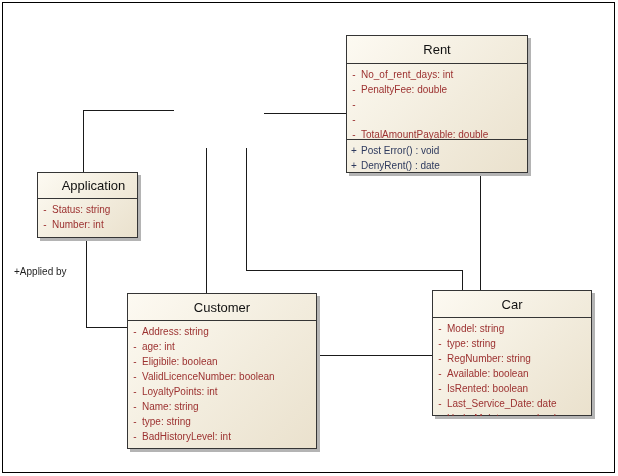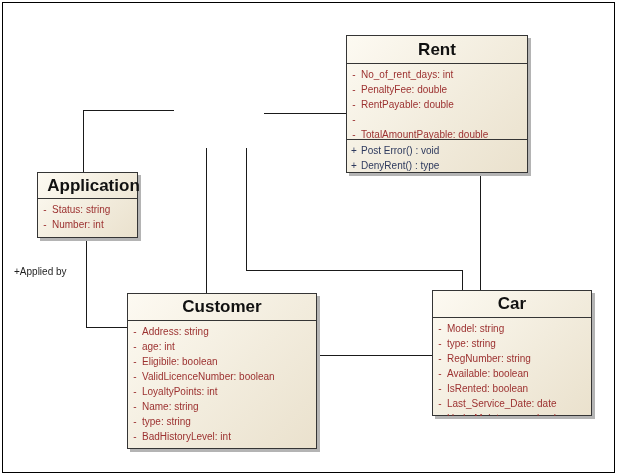--- a/index.html
+++ b/index.html
@@ -12,21 +12,21 @@
     border:1px solid #000000;pointer-events:none;
   }
   .uml-class{
     position:absolute;box-sizing:border-box;
     border:1px solid #353535;
     background:linear-gradient(135deg,#fdfaf2 0%,#f2ecdd 55%,#eae1cd 100%);
     box-shadow:3px 3px 0 0 #b4b4b4;
   }
   .uml-title{
     box-sizing:border-box;display:flex;align-items:center;justify-content:center;
-    font-size:17px;font-weight:bold;color:#111111;letter-spacing:0px;
+    font-size:13px;font-weight:normal;color:#111111;letter-spacing:0px;
   }
   .uml-compartment{
     box-sizing:border-box;border-top:1px solid #353535;
     padding:3px 2px 0 0;overflow:hidden;
   }
   .uml-row{
     display:flex;font-size:10px;line-height:15px;white-space:nowrap;
   }
   .uml-row .vis{width:14px;text-align:center;flex:none;}
   .uml-row .txt{flex:none;}
@@ -71,38 +71,37 @@
         <div class="uml-row attr-row">
           <span class="vis">-</span>
           <span class="txt">No_of_rent_days:  int</span>
         </div>
         <div class="uml-row attr-row">
           <span class="vis">-</span>
           <span class="txt">PenaltyFee:  double</span>
         </div>
         <div class="uml-row attr-row">
           <span class="vis">-</span>
-          <span class="txt">RentPayable:  double</span>
         </div>
         <div class="uml-row attr-row">
           <span class="vis">-</span>
         </div>
         <div class="uml-row attr-row">
           <span class="vis">-</span>
           <span class="txt">TotalAmountPayable:  double</span>
         </div>
       </div>
     <div class="uml-compartment ops" style="height:33px;">
         <div class="uml-row op-row">
           <span class="vis">+</span>
           <span class="txt">Post Error() : void</span>
         </div>
         <div class="uml-row op-row">
           <span class="vis">+</span>
-          <span class="txt">DenyRent() : type</span>
+          <span class="txt">DenyRent() : date</span>
         </div>
       </div>
   </div>
 
 
   <div class="uml-class" style="left:37px;top:172px;width:101px;height:66px;">
     <div class="uml-title" style="height:25px;padding-left:12px;">Application</div>
     <div class="uml-compartment attrs" style="height:40px;">
         <div class="uml-row attr-row">
           <span class="vis">-</span>

